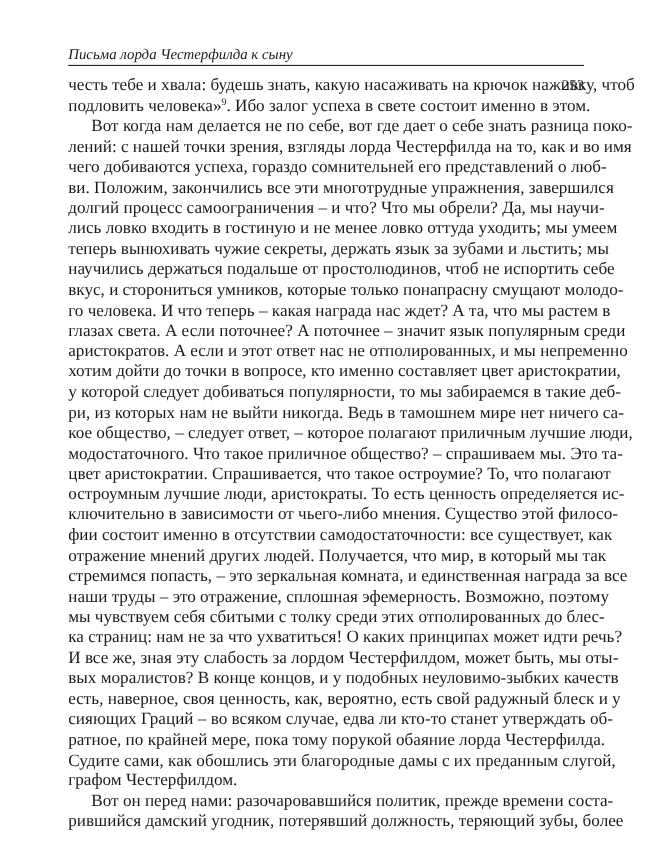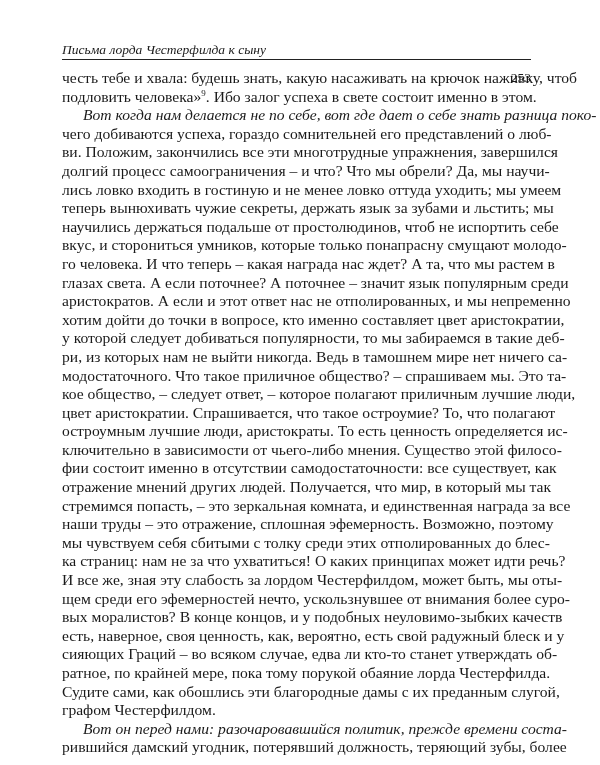--- a/index.html
+++ b/index.html
@@ -61,21 +61,20 @@
       text-align: justify;
       text-align-last: justify;
       height: 18.6px;
       overflow: visible;
     }
     .line.last {
       text-align-last: left;
     }
     .line.first-indent {
       padding-left: 21px;
-      font-style: italic;
     }
     sup {
       font-size: 9px;
       line-height: 0;
       vertical-align: 6px;
     }
   </style>
 </head>
 <body>
 
@@ -84,46 +83,46 @@
   <span class="page-number">253</span>
 </div>
 
 <div class="text-block" id="text-block">
     <p>
       <span class="line">честь тебе и хвала: будешь знать, какую насаживать на крючок наживку, чтоб</span>
       <span class="line last">подловить человека»<sup>9</sup>. Ибо залог успеха в свете состоит именно в этом.</span>
     </p>
     <p>
       <span class="line first-indent">Вот когда нам делается не по себе, вот где дает о себе знать разница поко-</span>
+      <span class="line">лений: с нашей точки зрения, взгляды лорда Честерфилда на то, как и во имя</span>
       <span class="line">чего добиваются успеха, гораздо сомнительней его представлений о люб-</span>
       <span class="line">ви. Положим, закончились все эти многотрудные упражнения, завершился</span>
       <span class="line">долгий процесс самоограничения – и что? Что мы обрели? Да, мы научи-</span>
       <span class="line">лись ловко входить в гостиную и не менее ловко оттуда уходить; мы умеем</span>
       <span class="line">теперь вынюхивать чужие секреты, держать язык за зубами и льстить; мы</span>
       <span class="line">научились держаться подальше от простолюдинов, чтоб не испортить себе</span>
       <span class="line">вкус, и сторониться умников, которые только понапрасну смущают молодо-</span>
       <span class="line">го человека. И что теперь – какая награда нас ждет? А та, что мы растем в</span>
       <span class="line">глазах света. А если поточнее? А поточнее – значит язык популярным среди</span>
       <span class="line">аристократов. А если и этот ответ нас не отполированных, и мы непременно</span>
       <span class="line">хотим дойти до точки в вопросе, кто именно составляет цвет аристократии,</span>
       <span class="line">у которой следует добиваться популярности, то мы забираемся в такие деб-</span>
       <span class="line">ри, из которых нам не выйти никогда. Ведь в тамошнем мире нет ничего са-</span>
+      <span class="line">кое общество, – следует ответ, – которое полагают приличным лучшие люди,</span>
       <span class="line">модостаточного. Что такое приличное общество? – спрашиваем мы. Это та-</span>
-      <span class="line">кое общество, – следует ответ, – которое полагают приличным лучшие люди,</span>
       <span class="line">цвет аристократии. Спрашивается, что такое остроумие? То, что полагают</span>
       <span class="line">остроумным лучшие люди, аристократы. То есть ценность определяется ис-</span>
       <span class="line">ключительно в зависимости от чьего-либо мнения. Существо этой филосо-</span>
       <span class="line">фии состоит именно в отсутствии самодостаточности: все существует, как</span>
       <span class="line">отражение мнений других людей. Получается, что мир, в который мы так</span>
       <span class="line">стремимся попасть, – это зеркальная комната, и единственная награда за все</span>
       <span class="line">наши труды – это отражение, сплошная эфемерность. Возможно, поэтому</span>
       <span class="line">мы чувствуем себя сбитыми с толку среди этих отполированных до блес-</span>
       <span class="line">ка страниц: нам не за что ухватиться! О каких принципах может идти речь?</span>
       <span class="line">И все же, зная эту слабость за лордом Честерфилдом, может быть, мы оты-</span>
-      <span class="line">щем среди его эфемерностей нечто, ускользнувшее от внимания более суро-</span>
       <span class="line">вых моралистов? В конце концов, и у подобных неуловимо-зыбких качеств</span>
       <span class="line">есть, наверное, своя ценность, как, вероятно, есть свой радужный блеск и у</span>
       <span class="line">сияющих Граций – во всяком случае, едва ли кто-то станет утверждать об-</span>
       <span class="line">ратное, по крайней мере, пока тому порукой обаяние лорда Честерфилда.</span>
       <span class="line">Судите сами, как обошлись эти благородные дамы с их преданным слугой,</span>
       <span class="line last">графом Честерфилдом.</span>
     </p>
     <p>
       <span class="line first-indent">Вот он перед нами: разочаровавшийся политик, прежде времени соста-</span>
       <span class="line">рившийся дамский угодник, потерявший должность, теряющий зубы, более</span>

